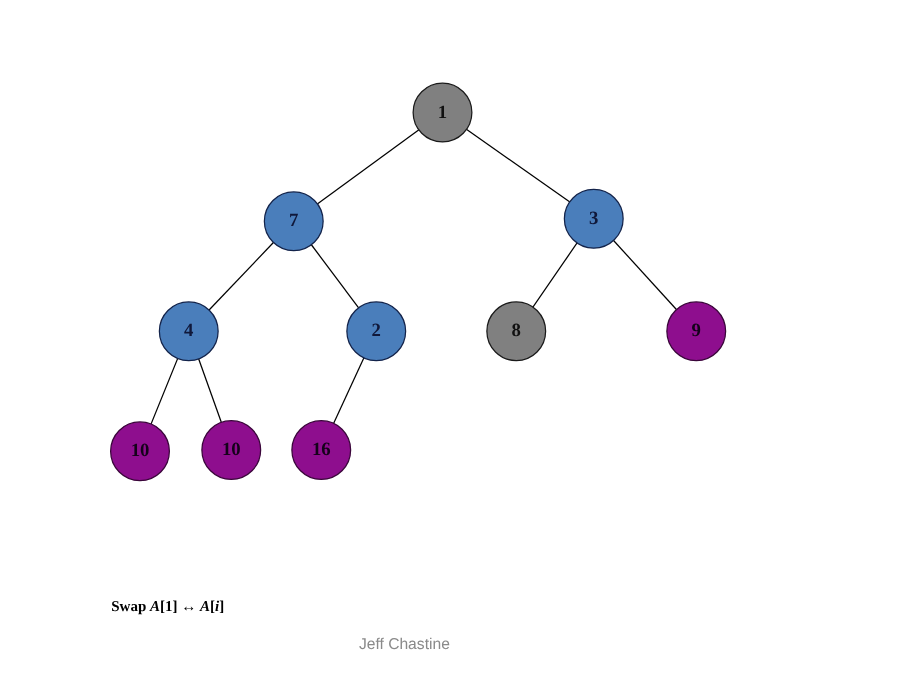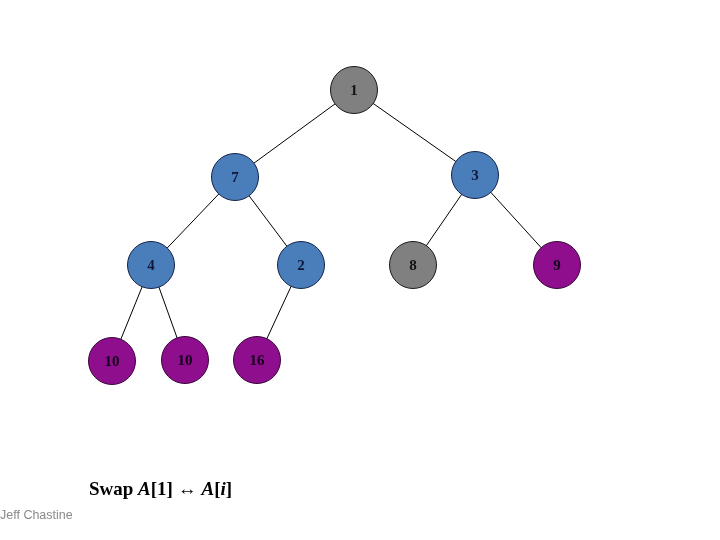--- a/index.html
+++ b/index.html
@@ -49,33 +49,34 @@
   .node-purple {
     background: #8e0e8e;
     border: 1.5px solid #3a063a;
     color: #14021a;
   }
   #caption {
     position: absolute;
     left: 89px;
     top: 478px;
     font-family: "Liberation Serif", serif;
-    font-size: 19px;
+    font-size: 12px;
     font-weight: 700;
     color: #000000;
     white-space: nowrap;
   }
   #caption .it {
     font-style: italic;
   }
   #credit {
     position: absolute;
     left: 0;
     top: 508px;
     width: 647px;
+    text-align: center;
     font-family: "Liberation Sans", sans-serif;
     font-size: 12.5px;
     color: #8a8a8a;
   }
 </style>
 </head>
 <body>
 
 <div id="stage">
 

